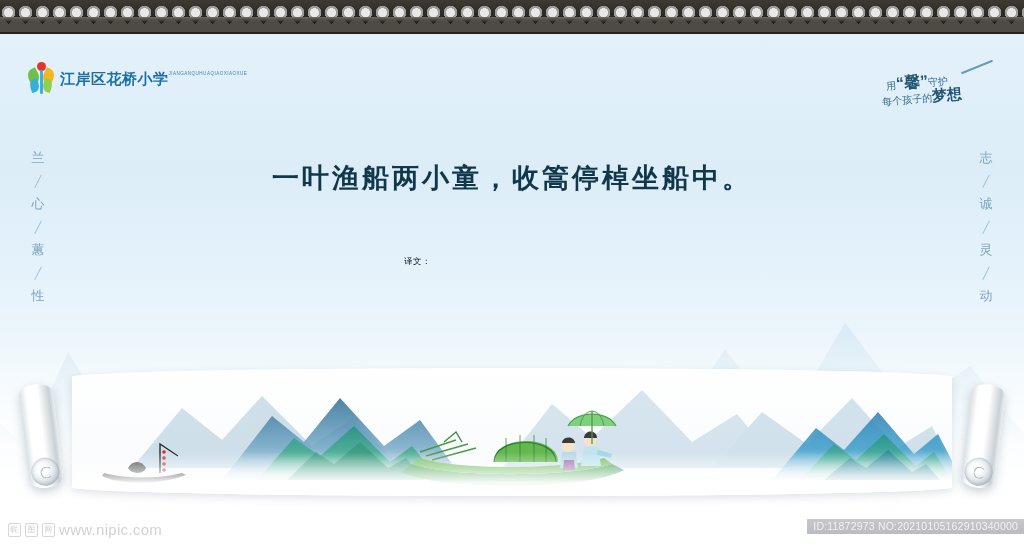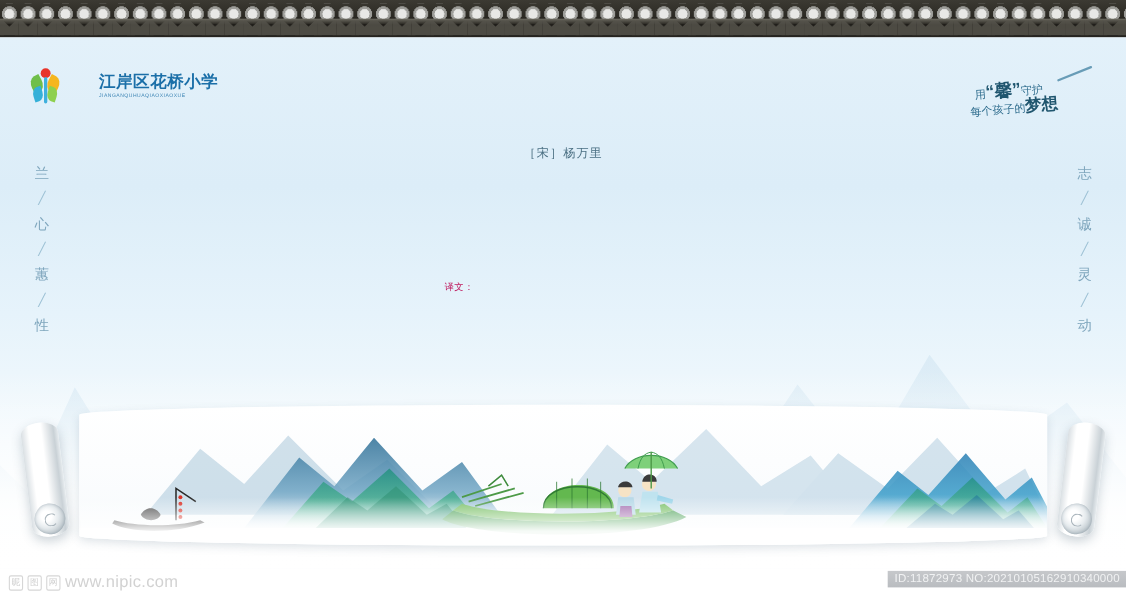--- a/index.html
+++ b/index.html
@@ -70,21 +70,21 @@
   
   .logo { position: absolute; top: 62px; left: 28px; display: flex; align-items: center; gap: 6px; }
   .logo-mark { position: relative; width: 26px; height: 32px; }
   .leaf { position: absolute; width: 11px; height: 15px; border-radius: 60% 0 60% 0; }
   .leaf-l { left: 0px;  top: 7px;  background: #6fbf4a; transform: rotate(-28deg); }
   .leaf-r { right: 0px; top: 7px;  background: #f5b61f; transform: rotate(28deg) scaleX(-1); }
   .leaf-lo{ left: 2px;  top: 17px; background: #35b0d8; transform: rotate(-18deg); width:9px;height:13px;}
   .leaf-ro{ right: 2px; top: 17px; background: #8ed04f; transform: rotate(18deg) scaleX(-1); width:9px;height:13px;}
   .stem { position: absolute; left: 12px; top: 8px; width: 2.5px; height: 24px; background: #3fb0dd; border-radius: 2px; }
   .dot  { position: absolute; left: 9px; top: 0px; width: 9px; height: 9px; border-radius: 50%; background: #e8342a; }
-  .logo-text { display: flex; flex-direction: column; margin-left: 30px; }
+  .logo-text { display: flex; flex-direction: row; }
   .logo-cn { font-family: "Liberation Sans", sans-serif; font-size: 15px; font-weight: bold;
              color: #1b6fa8; letter-spacing: .5px; line-height: 17px; }
   .logo-py { font-family: "Liberation Sans", sans-serif; font-size: 4.6px; color: #3f86b5;
              letter-spacing: .45px; line-height: 7px; }
 
   
   .slogan {
     position: absolute; top: 58px; right: 24px; width: 120px; height: 48px;
     color: #2f6d8e; font-family: "Liberation Sans", sans-serif;
   }
@@ -109,21 +109,21 @@
   }
   .poem {
     position: absolute; top: 158px; left: 0; width: 1024px; text-align: center;
     font-family: "Liberation Serif", serif; color: #11384a;
   }
   .poem-line { font-size: 27px; font-weight: bold; letter-spacing: 3px; line-height: 40px; }
 
   
   .trans {
     position: absolute; top: 256px; left: 404px; width: 220px;
-    font-family: "Liberation Serif", serif; color: #be185d;
+    font-family: "Liberation Serif", serif; color: #0f172a;
   }
   .trans-title { font-size: 8.5px; margin-bottom: 3px; letter-spacing: .5px; }
   .trans-body { font-size: 8.2px; line-height: 12.6px; text-align: justify; letter-spacing: .2px; }
 
   
   .side { position: absolute; top: 150px; width: 40px; text-align: center;
           font-family: "Liberation Sans", sans-serif; color: #7fa6bd; }
   .side-l { left: 18px; }
   .side-r { right: 18px; }
   .side-ch { font-size: 13px; line-height: 16px; letter-spacing: 0; }
@@ -218,23 +218,23 @@
   <div class="slogan">
     <div class="slogan-stroke"></div>
     <div class="slogan-l1">
       <span>用</span><span class="slogan-xin">“馨”</span><span>守护</span>
     </div>
     <div class="slogan-l2">
       <span>每个孩子的</span><span class="slogan-meng">梦想</span>
     </div>
   </div>
 
-  <div class="author">［宋］杨万里</div>
 
   <div class="poem">
+    <div class="poem-line">一叶渔船两小童，收篙停棹坐船中。</div>
   </div>
 
   <div class="trans">
     <div class="trans-title">译文：</div>
   </div>
 
   <div class="side side-l">
     <div class="side-ch">兰</div>
     <div class="side-sep">╱</div>
     <div class="side-ch">心</div>

